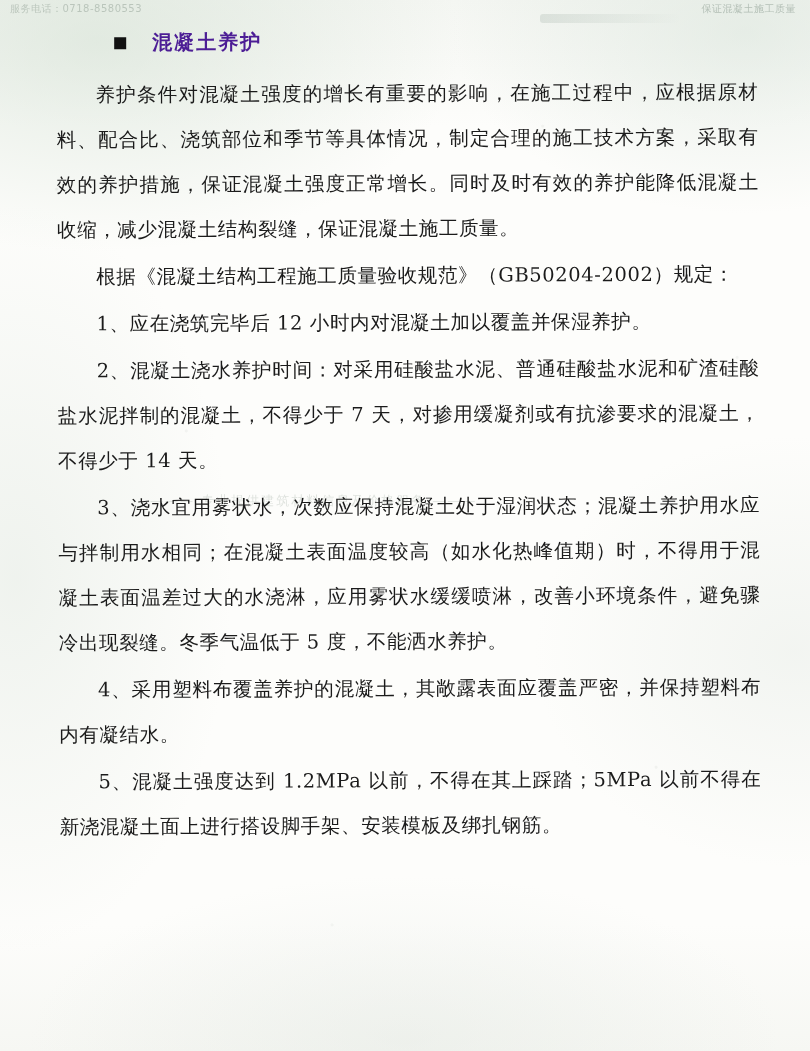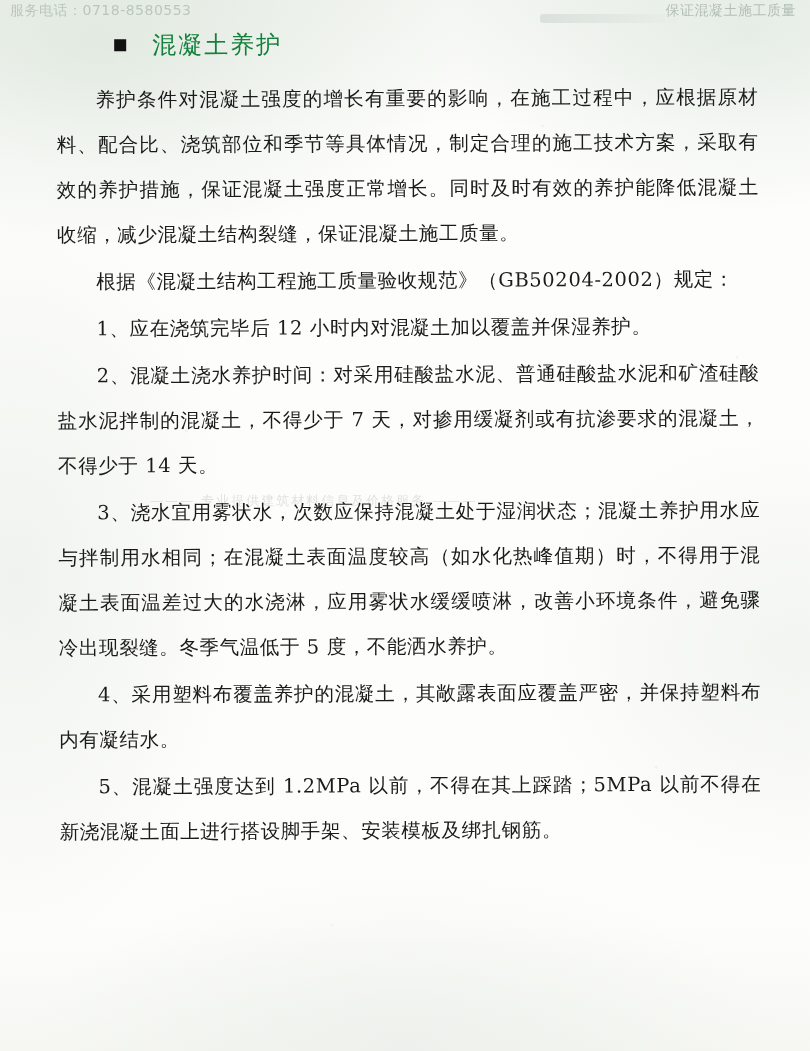--- a/index.html
+++ b/index.html
@@ -41,21 +41,21 @@
       radial-gradient(circle at 67% 12%, rgba(150,160,150,.18) 0 1px, transparent 2px),
       radial-gradient(circle at 81% 73%, rgba(150,160,150,.2) 0 1px, transparent 2px),
       radial-gradient(circle at 41% 88%, rgba(150,160,150,.15) 0 1px, transparent 2px),
       radial-gradient(circle at 91% 34%, rgba(150,160,150,.18) 0 1px, transparent 2px);
   }
   
   .edge-mark {
     position: absolute;
     z-index: 1;
     font-family: "DejaVu Sans", "Liberation Sans", sans-serif;
-    font-size: 14px;
+    font-size: 10px;
     color: rgba(90,110,95,0.30);
     letter-spacing: .5px;
     white-space: nowrap;
     pointer-events: none;
   }
   .edge-mark.left  { left: 10px;  top: 2px; }
   .edge-mark.right { right: 14px; top: 2px; color: rgba(70,95,80,0.33); }
   .edge-streak {
     position: absolute;
     z-index: 1;
@@ -88,24 +88,24 @@
   }
   .bullet-square {
     width: 12px;
     height: 12px;
     background: #111;
     margin-right: 26px;
     flex: 0 0 auto;
   }
   .heading-text {
     font-family: "DejaVu Sans", "Liberation Sans", sans-serif;
-    font-weight: normal;
-    font-size: 24px;
+    font-weight: bold;
+    font-size: 20px;
     letter-spacing: 2px;
-    color: #15803d;
+    color: #4c1d95;
   }
 
   p.para {
     margin: 0 0 2px 0;
     font-size: 19.5px;
     line-height: 45px;
     text-align: justify;
     text-justify: inter-ideograph;
     text-indent: 2em;
     letter-spacing: 0.6px;

